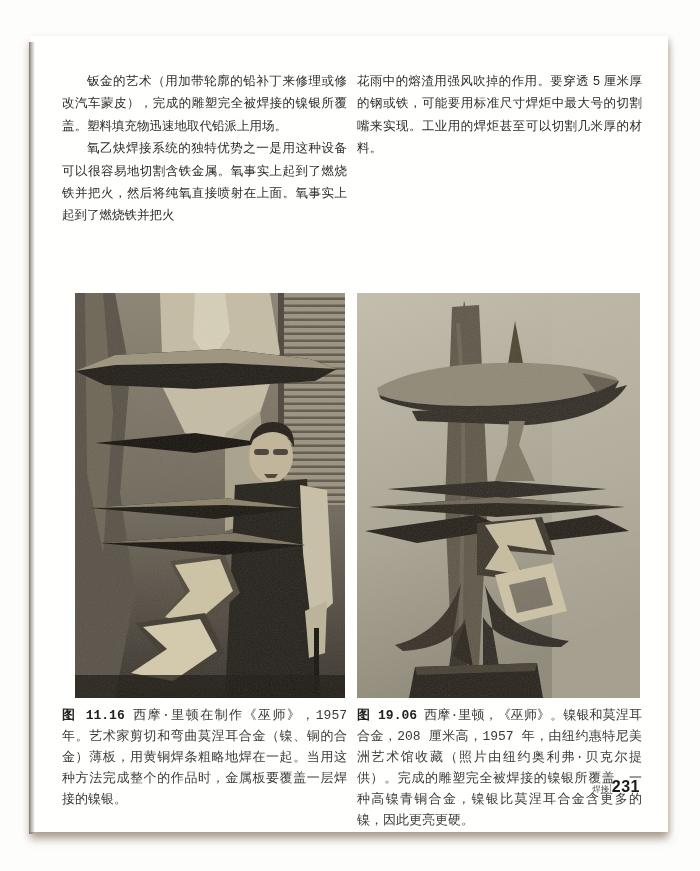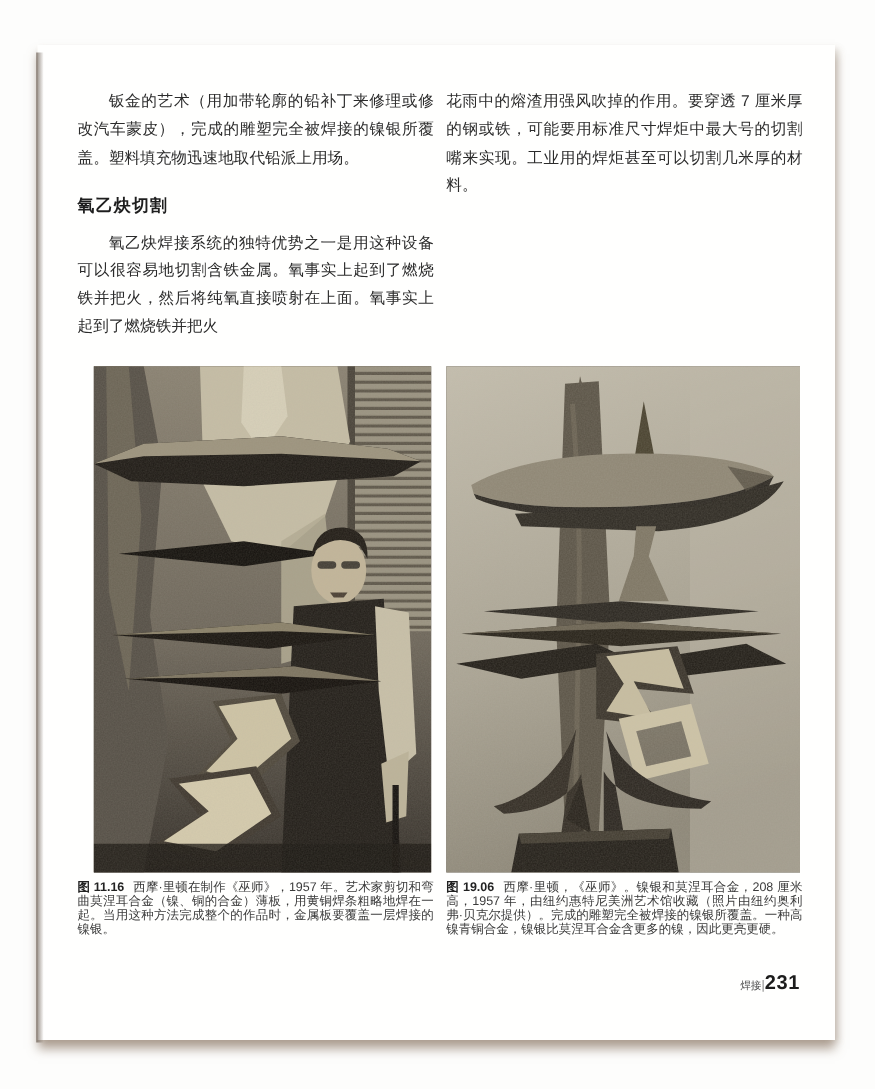--- a/index.html
+++ b/index.html
@@ -29,46 +29,46 @@
     font-size:13.5px;font-weight:bold;color:#1e1e1e;
     margin:17px 0 6px 0;letter-spacing:1px;
   }
   .figure{position:absolute;top:257px;width:285px;}
   .figure.f-left{left:32px;}
   .figure.f-right{left:327px;}
   .photo{display:block;background:#6d665a;}
   .photo.p-left{width:270px;height:405px;margin-left:13px;}
   .photo.p-right{width:283px;height:405px;}
   .caption{
-    margin-top:7px;font-size:10px;line-height:11px;color:#3b3b3b;
+    margin-top:7px;font-size:13px;line-height:21px;color:#3b3b3b;
     text-align:justify;
+    font-family:Liberation Mono, monospace;
   }
   .caption b{font-weight:bold;color:#222;margin-right:7px;}
   .footer{
     position:absolute;right:28px;top:742px;
     display:flex;align-items:baseline;gap:0;color:#333;
   }
   .footer .sec{font-size:8.5px;color:#4a4a4a;}
   .footer .div{font-size:10px;color:#8a8a8a;}
   .footer .num{font-size:16px;font-weight:bold;color:#1c1c1c;letter-spacing:.5px;}
 </style>
 </head>
 <body>
 
 <div class="page">
   <div class="page-edge-left"></div>
 
   <div class="col col-left">
     <p class="indent">钣金的艺术（用加带轮廓的铅补丁来修理或修改汽车蒙皮），完成的雕塑完全被焊接的镍银所覆盖。塑料填充物迅速地取代铅派上用场。</p>
-    <h2 class="section">氧乙炔切割</h2>
     <p class="indent">氧乙炔焊接系统的独特优势之一是用这种设备可以很容易地切割含铁金属。氧事实上起到了燃烧铁并把火，然后将纯氧直接喷射在上面。氧事实上起到了燃烧铁并把火</p>
   </div>
 
   <div class="col col-right">
-    <p>花雨中的熔渣用强风吹掉的作用。要穿透 7 厘米厚的钢或铁，可能要用标准尺寸焊炬中最大号的切割嘴来实现。工业用的焊炬甚至可以切割几米厚的材料。</p>
+    <p>花雨中的熔渣用强风吹掉的作用。要穿透 5 厘米厚的钢或铁，可能要用标准尺寸焊炬中最大号的切割嘴来实现。工业用的焊炬甚至可以切割几米厚的材料。</p>
   </div>
 
   <div class="figure f-left">
     <svg class="photo p-left" viewBox="0 0 270 405" xmlns="http://www.w3.org/2000/svg">
       <defs>
         <linearGradient id="bg1" x1="0" y1="0" x2="0" y2="1">
           <stop offset="0" stop-color="#8a8272"></stop>
             <stop offset="0.55" stop-color="#6d665a"></stop>
             <stop offset="1" stop-color="#35302a"></stop>
         </linearGradient>

